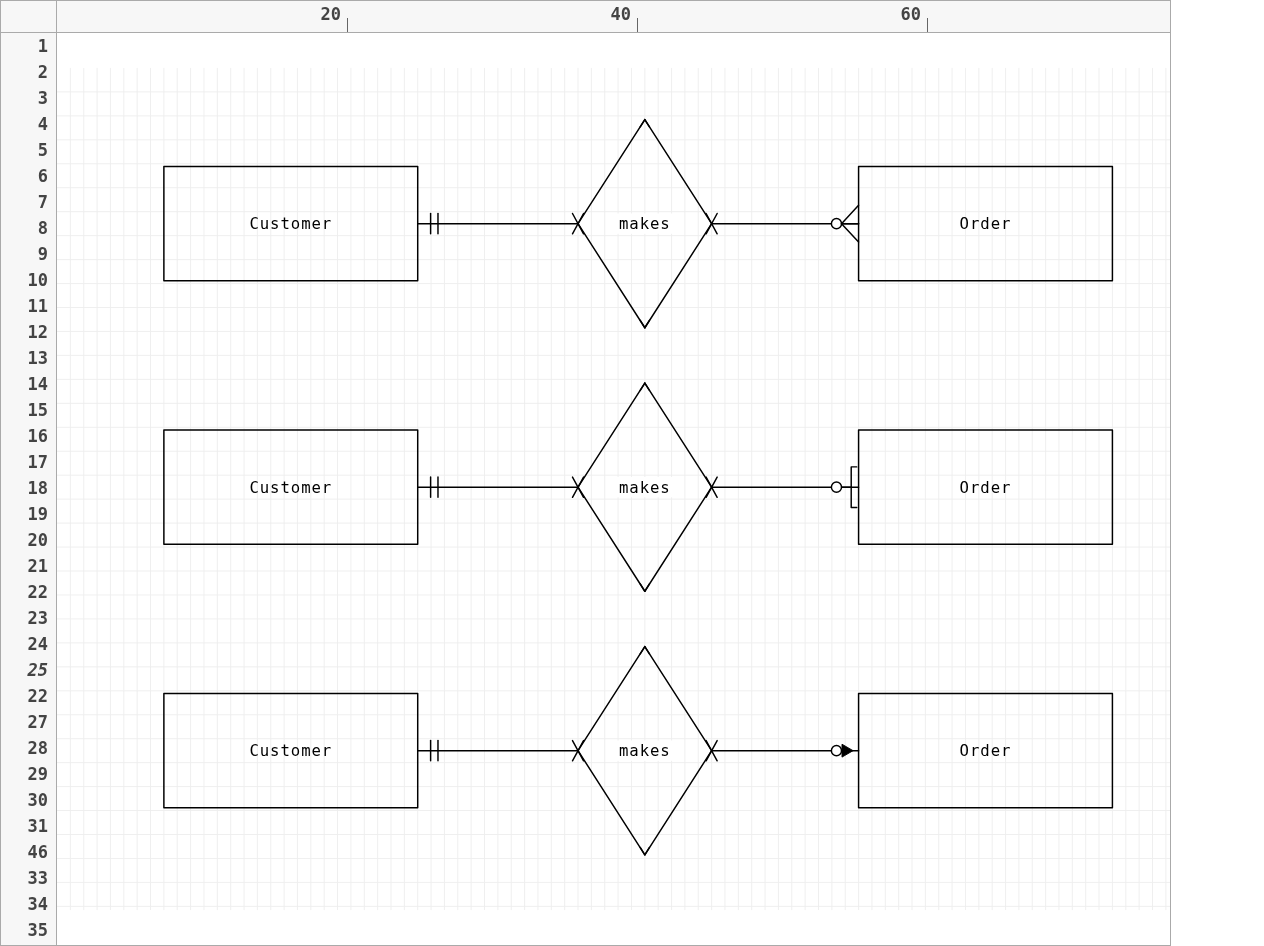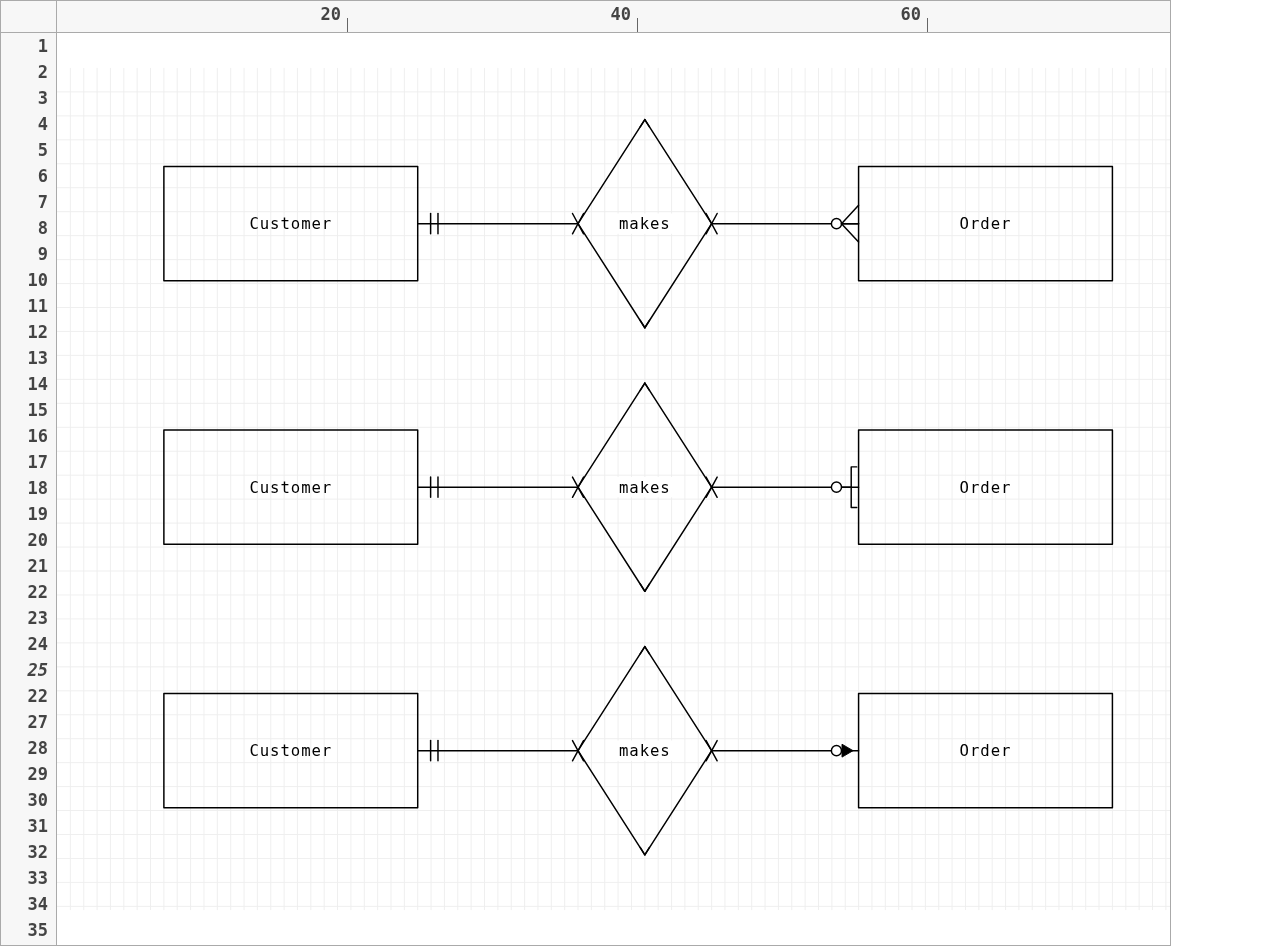--- a/index.html
+++ b/index.html
@@ -129,21 +129,21 @@
       <div class="row-label" style="top: 546px; margin-left: 24px;">22</div>
       <div class="row-label" style="top: 572px;">23</div>
       <div class="row-label" style="top: 598px;">24</div>
       <div class="row-label" style="top: 624px; font-style: italic;">25</div>
       <div class="row-label" style="top: 650px;">22</div>
       <div class="row-label" style="top: 676px;">27</div>
       <div class="row-label" style="top: 702px;">28</div>
       <div class="row-label" style="top: 728px;">29</div>
       <div class="row-label" style="top: 754px;">30</div>
       <div class="row-label" style="top: 780px;">31</div>
-      <div class="row-label" style="top: 806px;">32</div>
+      <div class="row-label" style="top: 806px;">46</div>
       <div class="row-label" style="top: 832px;">33</div>
       <div class="row-label" style="top: 858px;">34</div>
       <div class="row-label" style="top: 884px;">35</div>
     </div>
   <div class="canvas" id="canvas">
     <svg class="grid" id="grid-svg" viewBox="0 0 1208 914">
         <line x1="14.5" x2="14.5" y1="0" y2="914" stroke="#eee" stroke-width="1"></line>
         <line x1="29" x2="29" y1="0" y2="914" stroke="#eee" stroke-width="1"></line>
         <line x1="43.5" x2="43.5" y1="0" y2="914" stroke="#eee" stroke-width="1"></line>
         <line x1="58" x2="58" y1="0" y2="914" stroke="#eee" stroke-width="1"></line>

